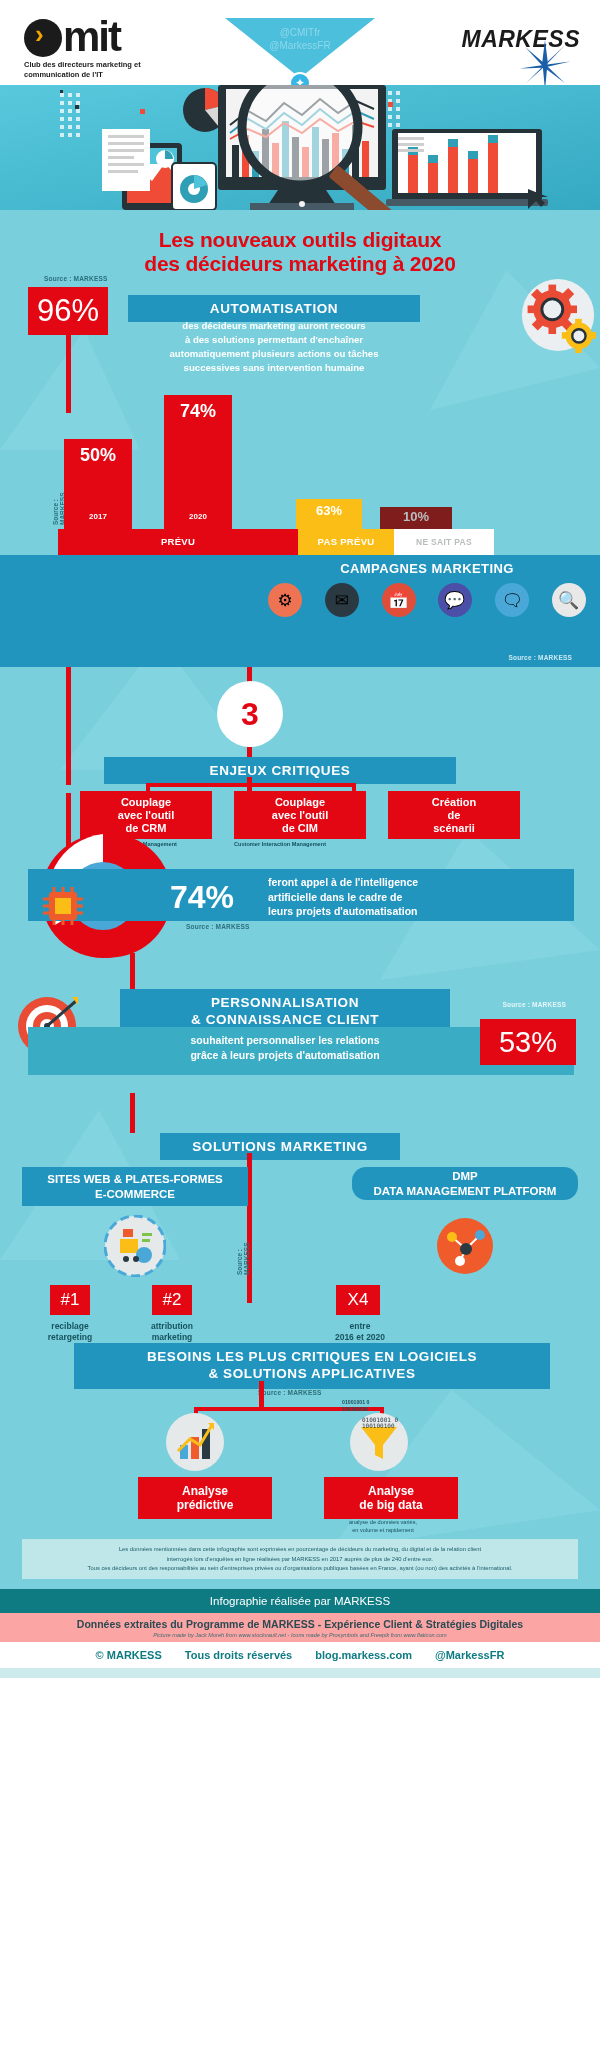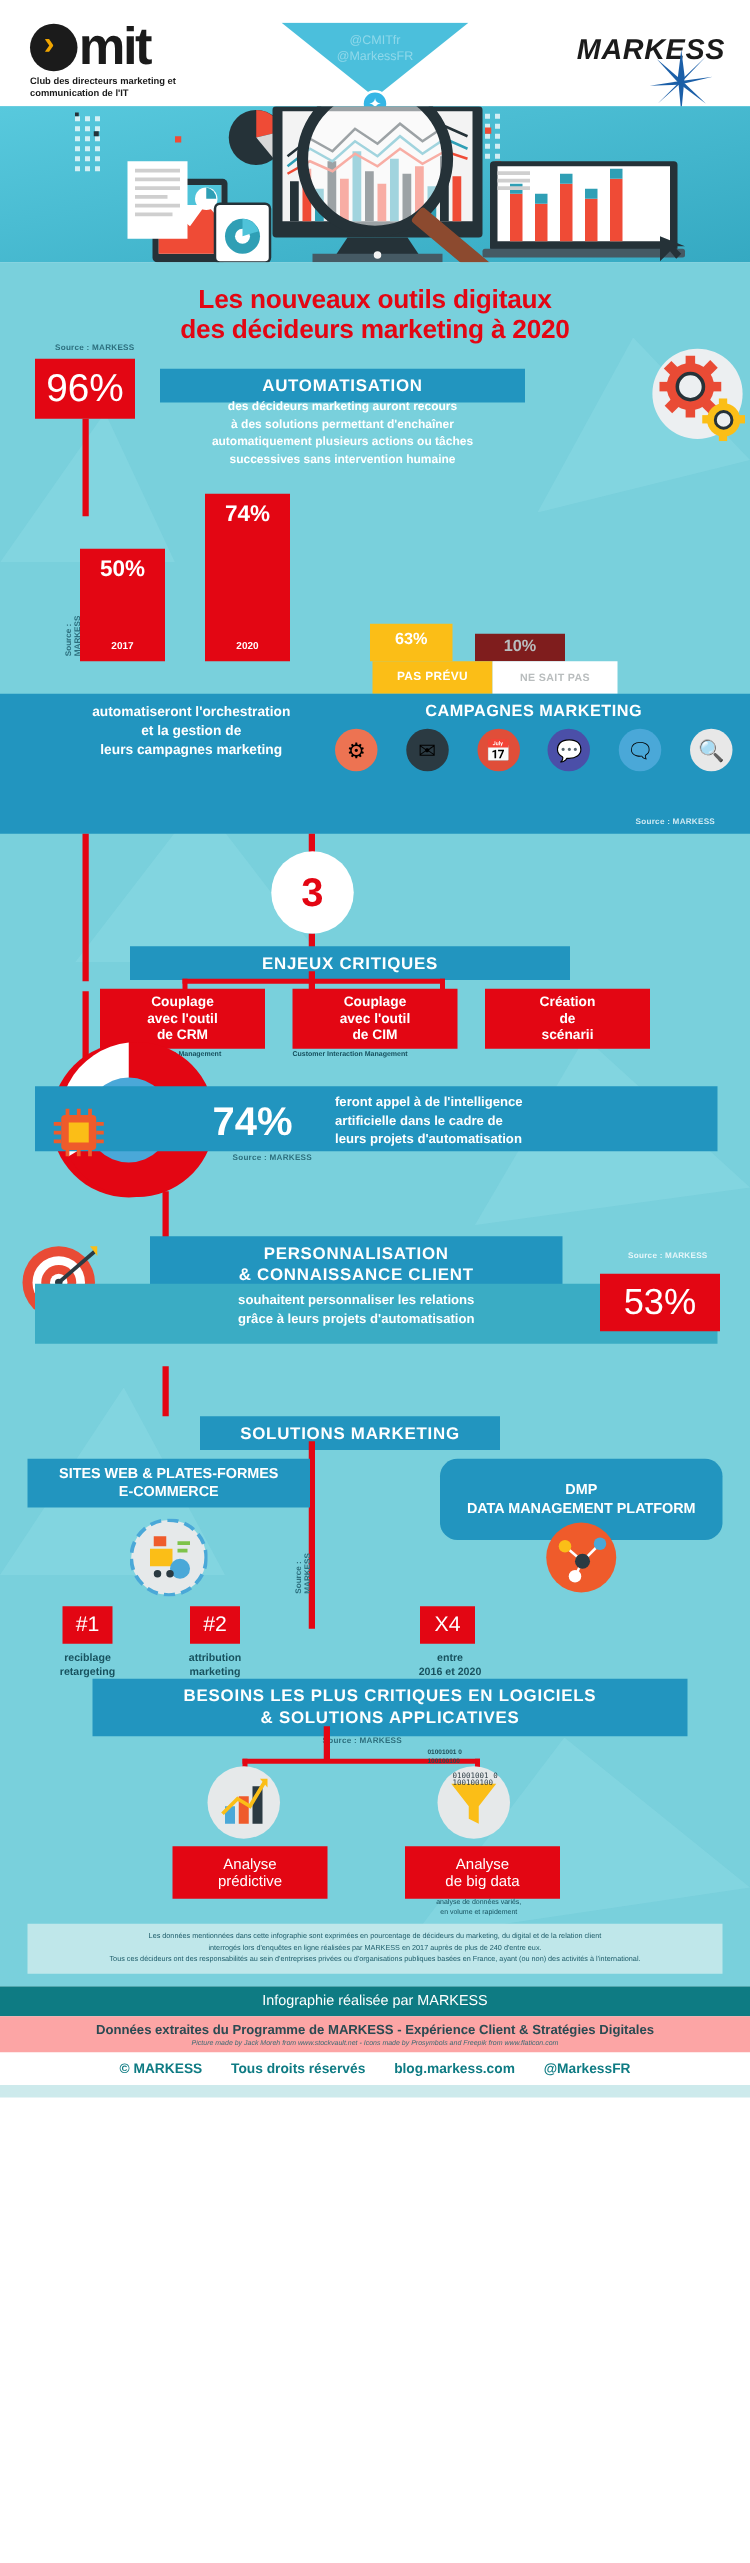--- a/index.html
+++ b/index.html
@@ -123,31 +123,31 @@
   .pct53 { position:absolute; right:24px; top:42px; width:96px; height:46px;
     font-size:29px; line-height:46px; }
 
   
   .sec6 { position:relative; height:210px; }
   .sol-band { position:absolute; left:160px; top:6px; width:240px; }
   .sol-left-t { position:absolute; left:22px; top:40px; width:226px; background:#2295bf;
     color:#fff; text-align:center; font-size:11.5px; font-weight:bold; padding:5px 2px;
     line-height:1.25; }
   .sol-right-t { position:absolute; right:22px; top:40px; width:226px; background:#2295bf;
-    color:#fff; text-align:center; font-size:11.5px; font-weight:bold; padding:18px 2px;
+    color:#fff; text-align:center; font-size:11.5px; font-weight:bold; padding:2px 2px;
     line-height:1.25;border-radius:14px; }
   .rankbox { width:40px; height:30px; font-size:17px; line-height:30px; }
   .rank-cap { font-size:8.5px; color:#18525f; font-weight:bold; text-align:center;
     line-height:1.25; margin-top:4px; }
 
   
   .sec7 { position:relative; height:190px;margin-left:12px; }
   .bes-band { position:absolute; left:62px; top:6px; width:476px; line-height:1.25; }
-  .anbox { width:124px; height:42px; display:flex; align-items:center;
-    justify-content:center; font-size:12px; font-weight:normal;
+  .anbox { width:134px; height:42px; display:flex; align-items:center;
+    justify-content:center; font-size:12px; font-weight:bold;
     line-height:1.2; }
 
   
   .disclaimer { position:relative; margin:0 22px; background:#bfe7ea; color:#1d5c69;
     font-size:5.8px; text-align:center; line-height:1.6; padding:6px 8px; }
   .foot1 { background:#0e7b83; color:#fff; text-align:center; font-size:11.5px;
     padding:6px 0; font-weight:normal; }
   .foot2 { background:#fca5a5; color:#2b4a52; text-align:center; font-size:10.5px;
     font-weight:bold; padding:5px 0 1px; }
   .foot2 .credits { font-size:5.6px; font-style:italic; font-weight:normal;
@@ -393,33 +393,33 @@
         </div>
 
         <div class="bar" style="left:268px;width:66px;height:30px;background:#fbbe17;">
           <span class="val" style="font-size:13px;color:#fff;top:4px;">63%</span>
         </div>
 
         <div class="bar" style="left:352px;width:72px;height:22px;background:#7f1d1d;">
           <span class="val" style="font-size:13px;color:#b9bdbe;top:2px;">10%</span>
         </div>
 
+        <div class="legrow" style="left:30px;width:240px;background:#e30613;">
+          <span style="color:#fff;">PRÉVU</span>
+        </div>
         <div class="legrow" style="left:270px;width:96px;background:#fbbe17;">
           <span style="color:#fff;">PAS PRÉVU</span>
         </div>
         <div class="legrow" style="left:366px;width:100px;background:#ffffff;">
           <span style="color:#b9bdbe;font-size:8.5px;">NE SAIT PAS</span>
         </div>
       </div>
     </div>
 
     <div class="sec2">
-      <div class="sec2-left" style="white-space:pre-line">automatiseront l'orchestration
-et la gestion de
-leurs campagnes marketing</div>
       <div class="sec2-right-title">CAMPAGNES MARKETING</div>
       <div class="icons-row">
         <span class="cicon" style="background:#ed7352;">⚙</span>
         <span class="cicon" style="background:#2b3a42;">✉</span>
         <span class="cicon" style="background:#e04e39;">📅</span>
         <span class="cicon" style="background:#4b4fa8;">💬</span>
         <span class="cicon" style="background:#4aa8d8;">🗨</span>
         <span class="cicon" style="background:#e8e8e8;">🔍</span>
       </div>
       <div class="src" style="position:absolute;right:28px;bottom:6px;color:#cde9f3;">Source : MARKESS</div>

